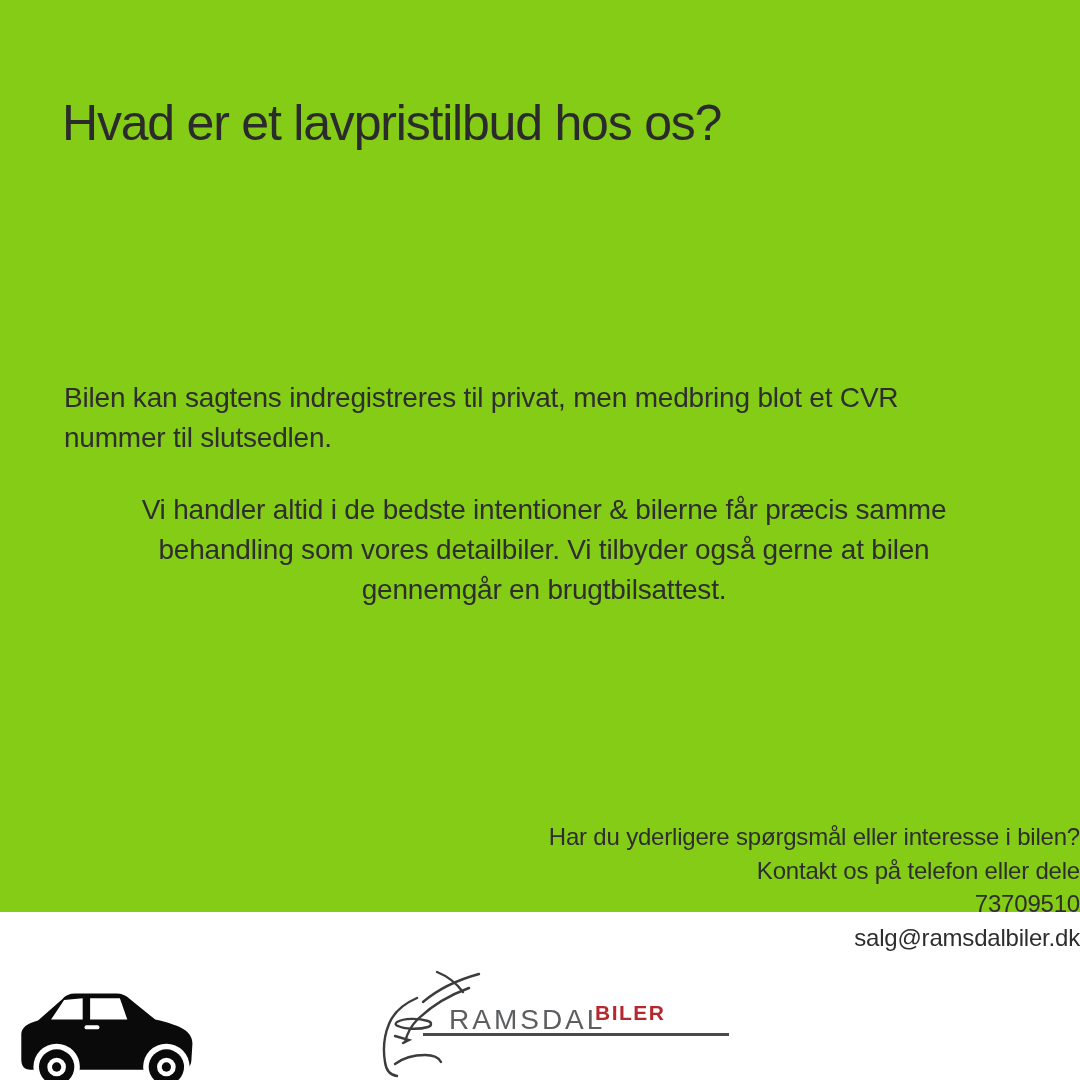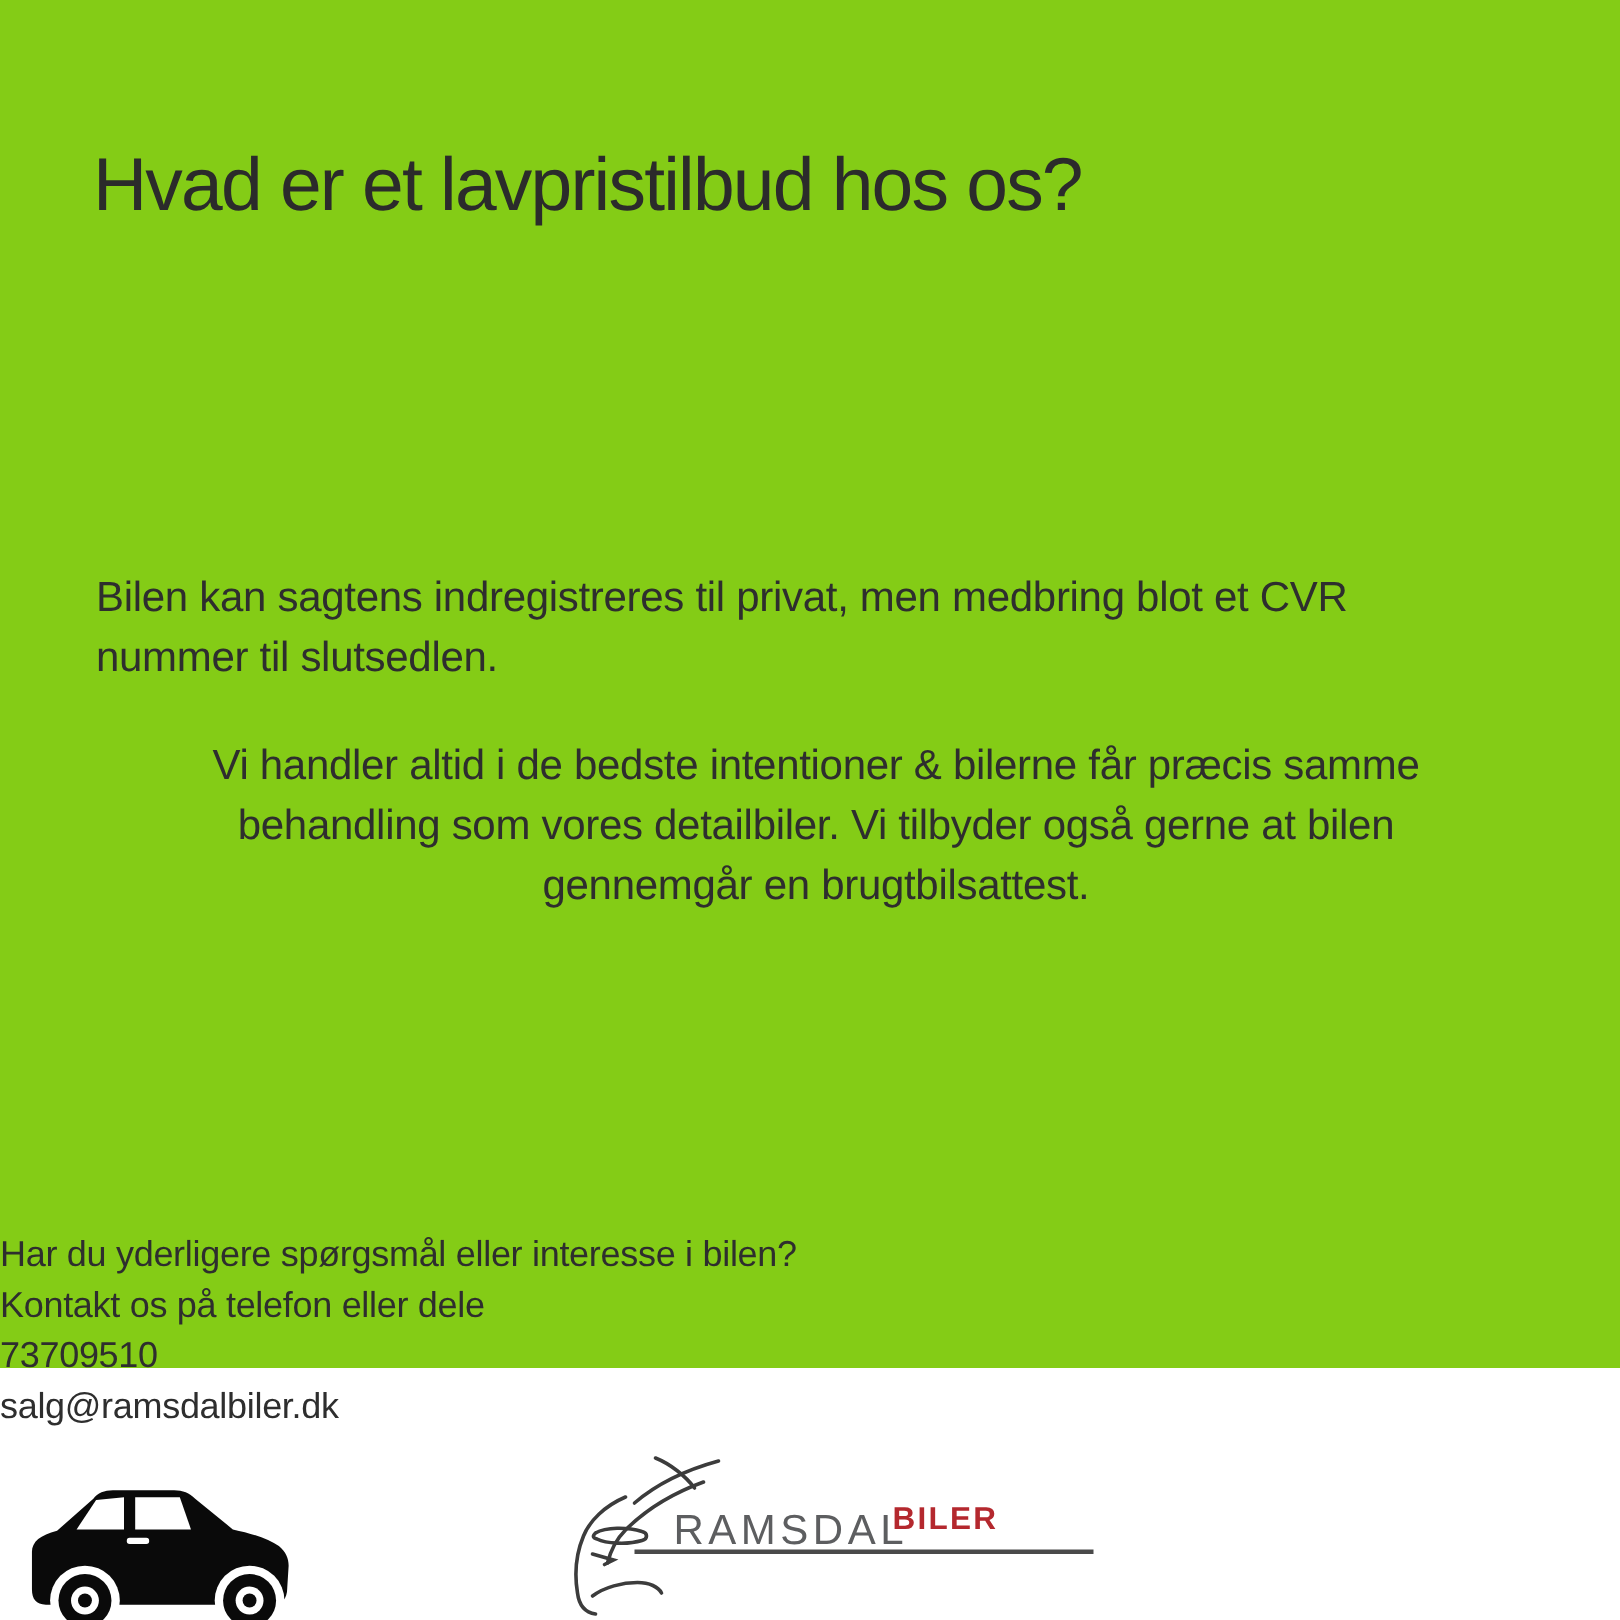--- a/index.html
+++ b/index.html
@@ -41,21 +41,21 @@
   }
   .para-1 { top: 213px; }
   .para-2 { top: 378px; }
   .para-3 { top: 490px; text-align: center; }
   .para-4 { top: 658px; }
   .contact {
     position: absolute;
     left: 0;
     top: 820px;
     width: 1080px;
-    text-align: left;
+    text-align: right;
     color: #2e2e2e;
   }
   .contact div {
     font-size: 24px;
     line-height: 33.5px;
     letter-spacing: -0.2px;
   }
   .car-icon-wrap {
     position: absolute;
     left: 12px;

